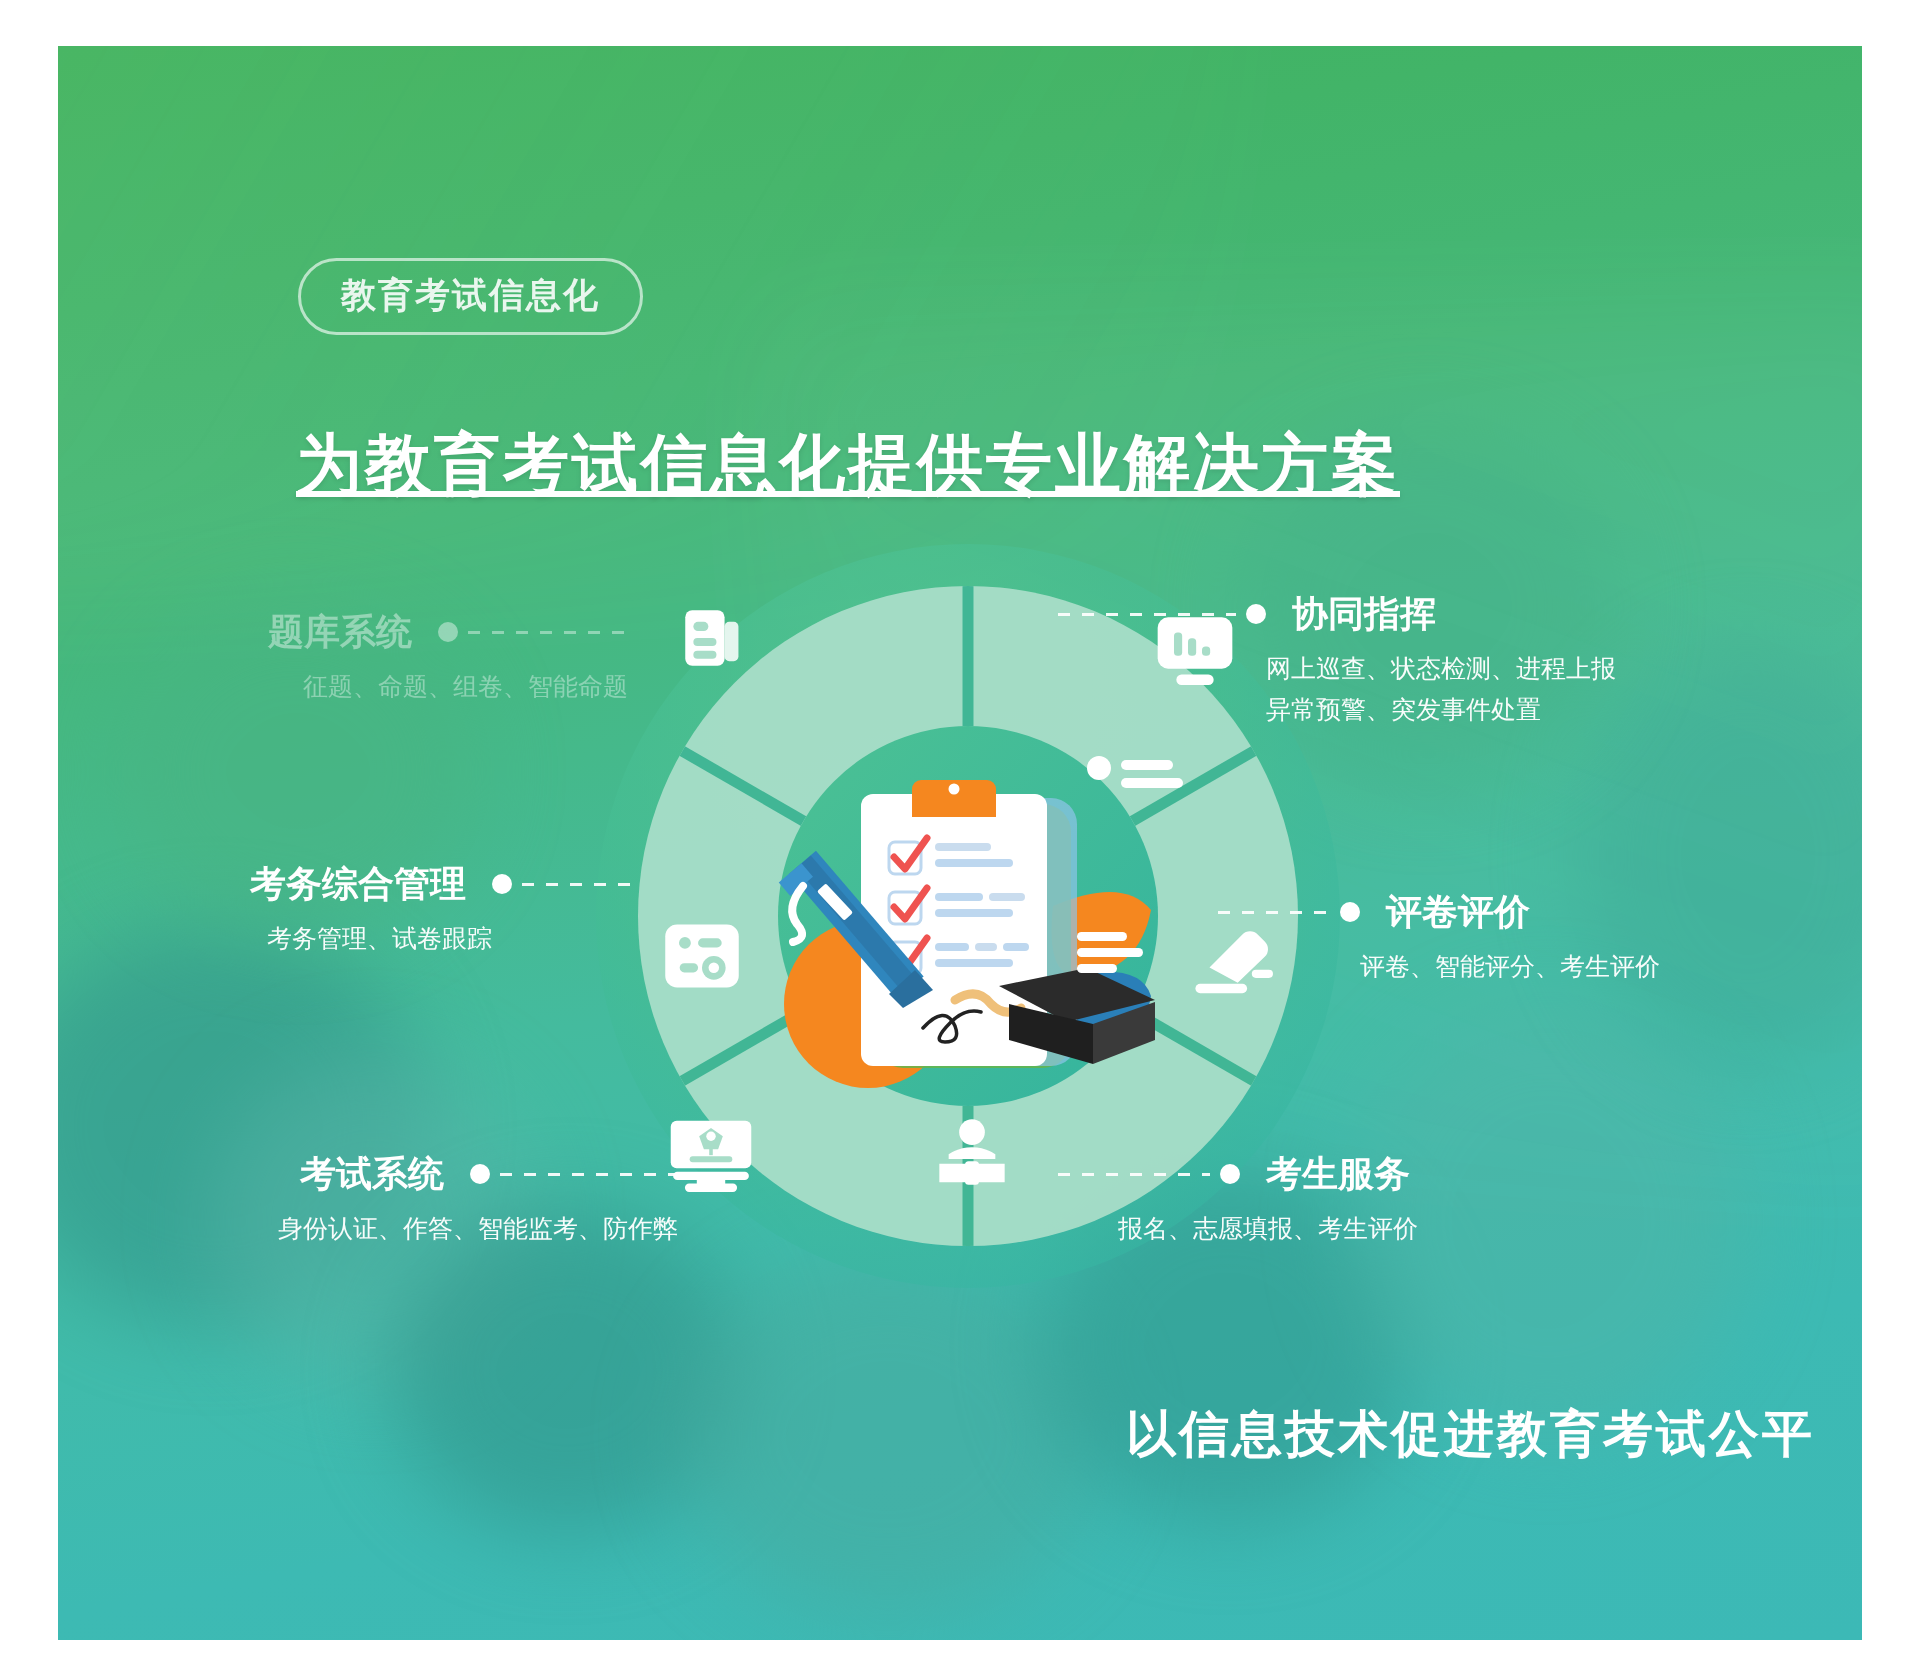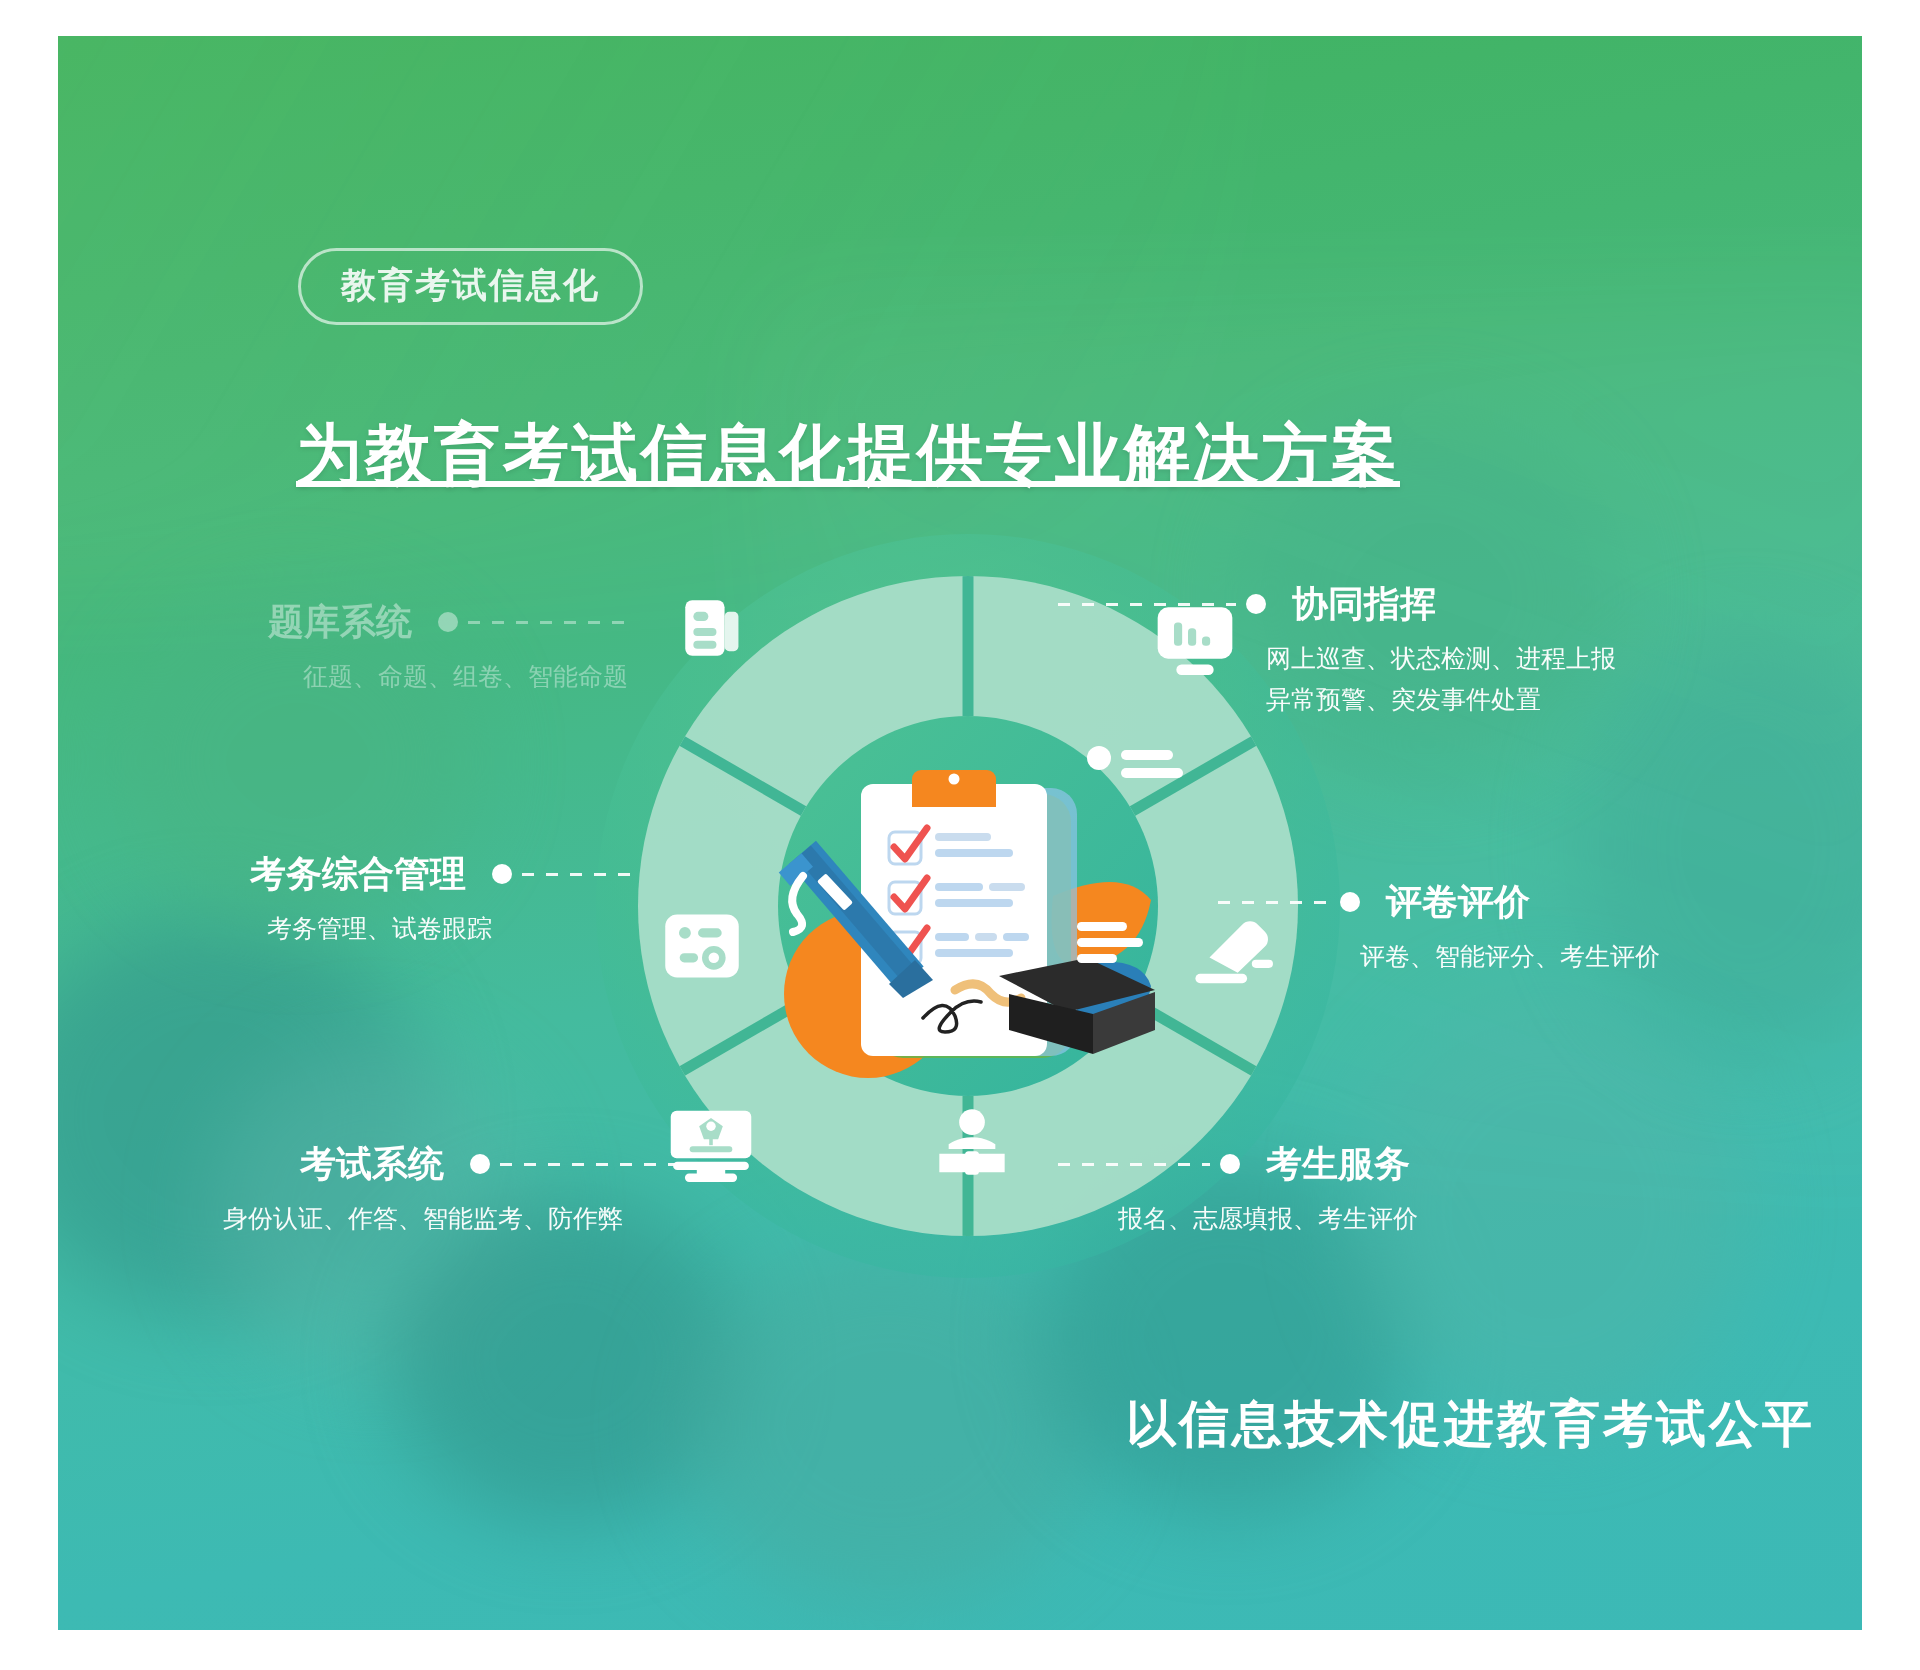--- a/index.html
+++ b/index.html
@@ -8,21 +8,21 @@
   #stage{
     position:relative;
     width:1920px;height:1670px;
     background:#ffffff;
     overflow:hidden;
   }
 
   
   #panel{
     position:absolute;
-    left:58px; top:36px;
+    left:58px; top:46px;
     width:1804px; height:1594px;
     overflow:hidden;
     background:linear-gradient(170deg,
         #3fb25b 0%,
         #42b468 14%,
         #45b777 28%,
         #45b98b 42%,
         #44bb9e 56%,
         #40bbab 70%,
         #3dbab3 82%,
@@ -350,21 +350,21 @@
       </div>
       <div class="desc" style="margin-right:146px;">考务管理、试卷跟踪</div>
     </div>
 
     <div class="callout left" style="left:110px;top:1110px;width:510px;">
       <div class="conn-row">
         <span class="title">考试系统</span>
         <span class="dot"></span>
         <span class="dash" style="width:178px;margin-left:10px;"></span>
       </div>
-      <div class="desc" style="margin-right:0px;text-align:center;">身份认证、作答、智能监考、防作弊</div>
+      <div class="desc" style="margin-right:0px;">身份认证、作答、智能监考、防作弊</div>
     </div>
 
     <div class="callout right" style="left:1000px;top:1110px;width:560px;">
       <div class="conn-row">
         <span class="dash" style="width:152px;margin-right:10px;"></span>
         <span class="dot"></span>
         <span class="title">考生服务</span>
       </div>
       <div class="desc" style="margin-left:60px;">报名、志愿填报、考生评价</div>
     </div>

